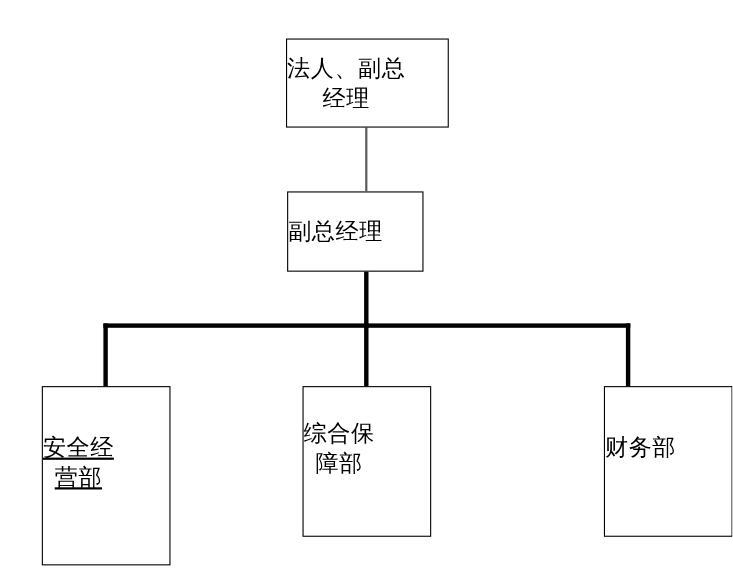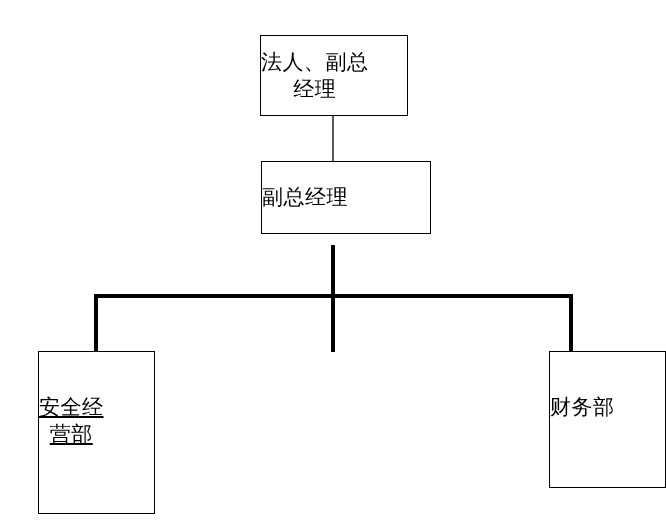--- a/index.html
+++ b/index.html
@@ -32,21 +32,21 @@
     font-family: "DejaVu Sans", "Liberation Sans", sans-serif;
     font-size: 21px;
     line-height: 1.28;
     color: #000000;
     text-align: center;
     white-space: pre-line;
     letter-spacing: 0.5px;
   }
   
   #node-ceo      { left: 260px; top: 35px;  width: 148px; height: 81px; }
-  #node-deputy   { left: 261px; top: 161px; width: 170px; height: 73px; }
+  #node-deputy   { left: 261px; top: 174px; width: 124px; height: 73px; }
   #node-safety   { left: 38px;  top: 351px; width: 117px; height: 163px; text-decoration: underline; }
   #node-support  { left: 275px; top: 351px; width: 117px; height: 137px; }
   #node-finance  { left: 513px; top: 351px; width: 117px; height: 137px; margin-left: 36px; }
 
   
   .node-tall .node-label { transform: translateY(-12px); }
 
   
   .conn {
     position: absolute;
@@ -114,18 +114,22 @@
 
   <div class="node" id="node-deputy">
     <span class="node-label">副总经理</span>
   </div>
 
   <div class="node node-tall" id="node-safety">
     <span class="node-label">安全经
 营部</span>
   </div>
 
+  <div class="node node-tall" id="node-support">
+    <span class="node-label">综合保
+障部</span>
+  </div>
 
   <div class="node node-tall" id="node-finance">
     <span class="node-label">财务部</span>
   </div>
 
 </div>
 
 </body></html>

